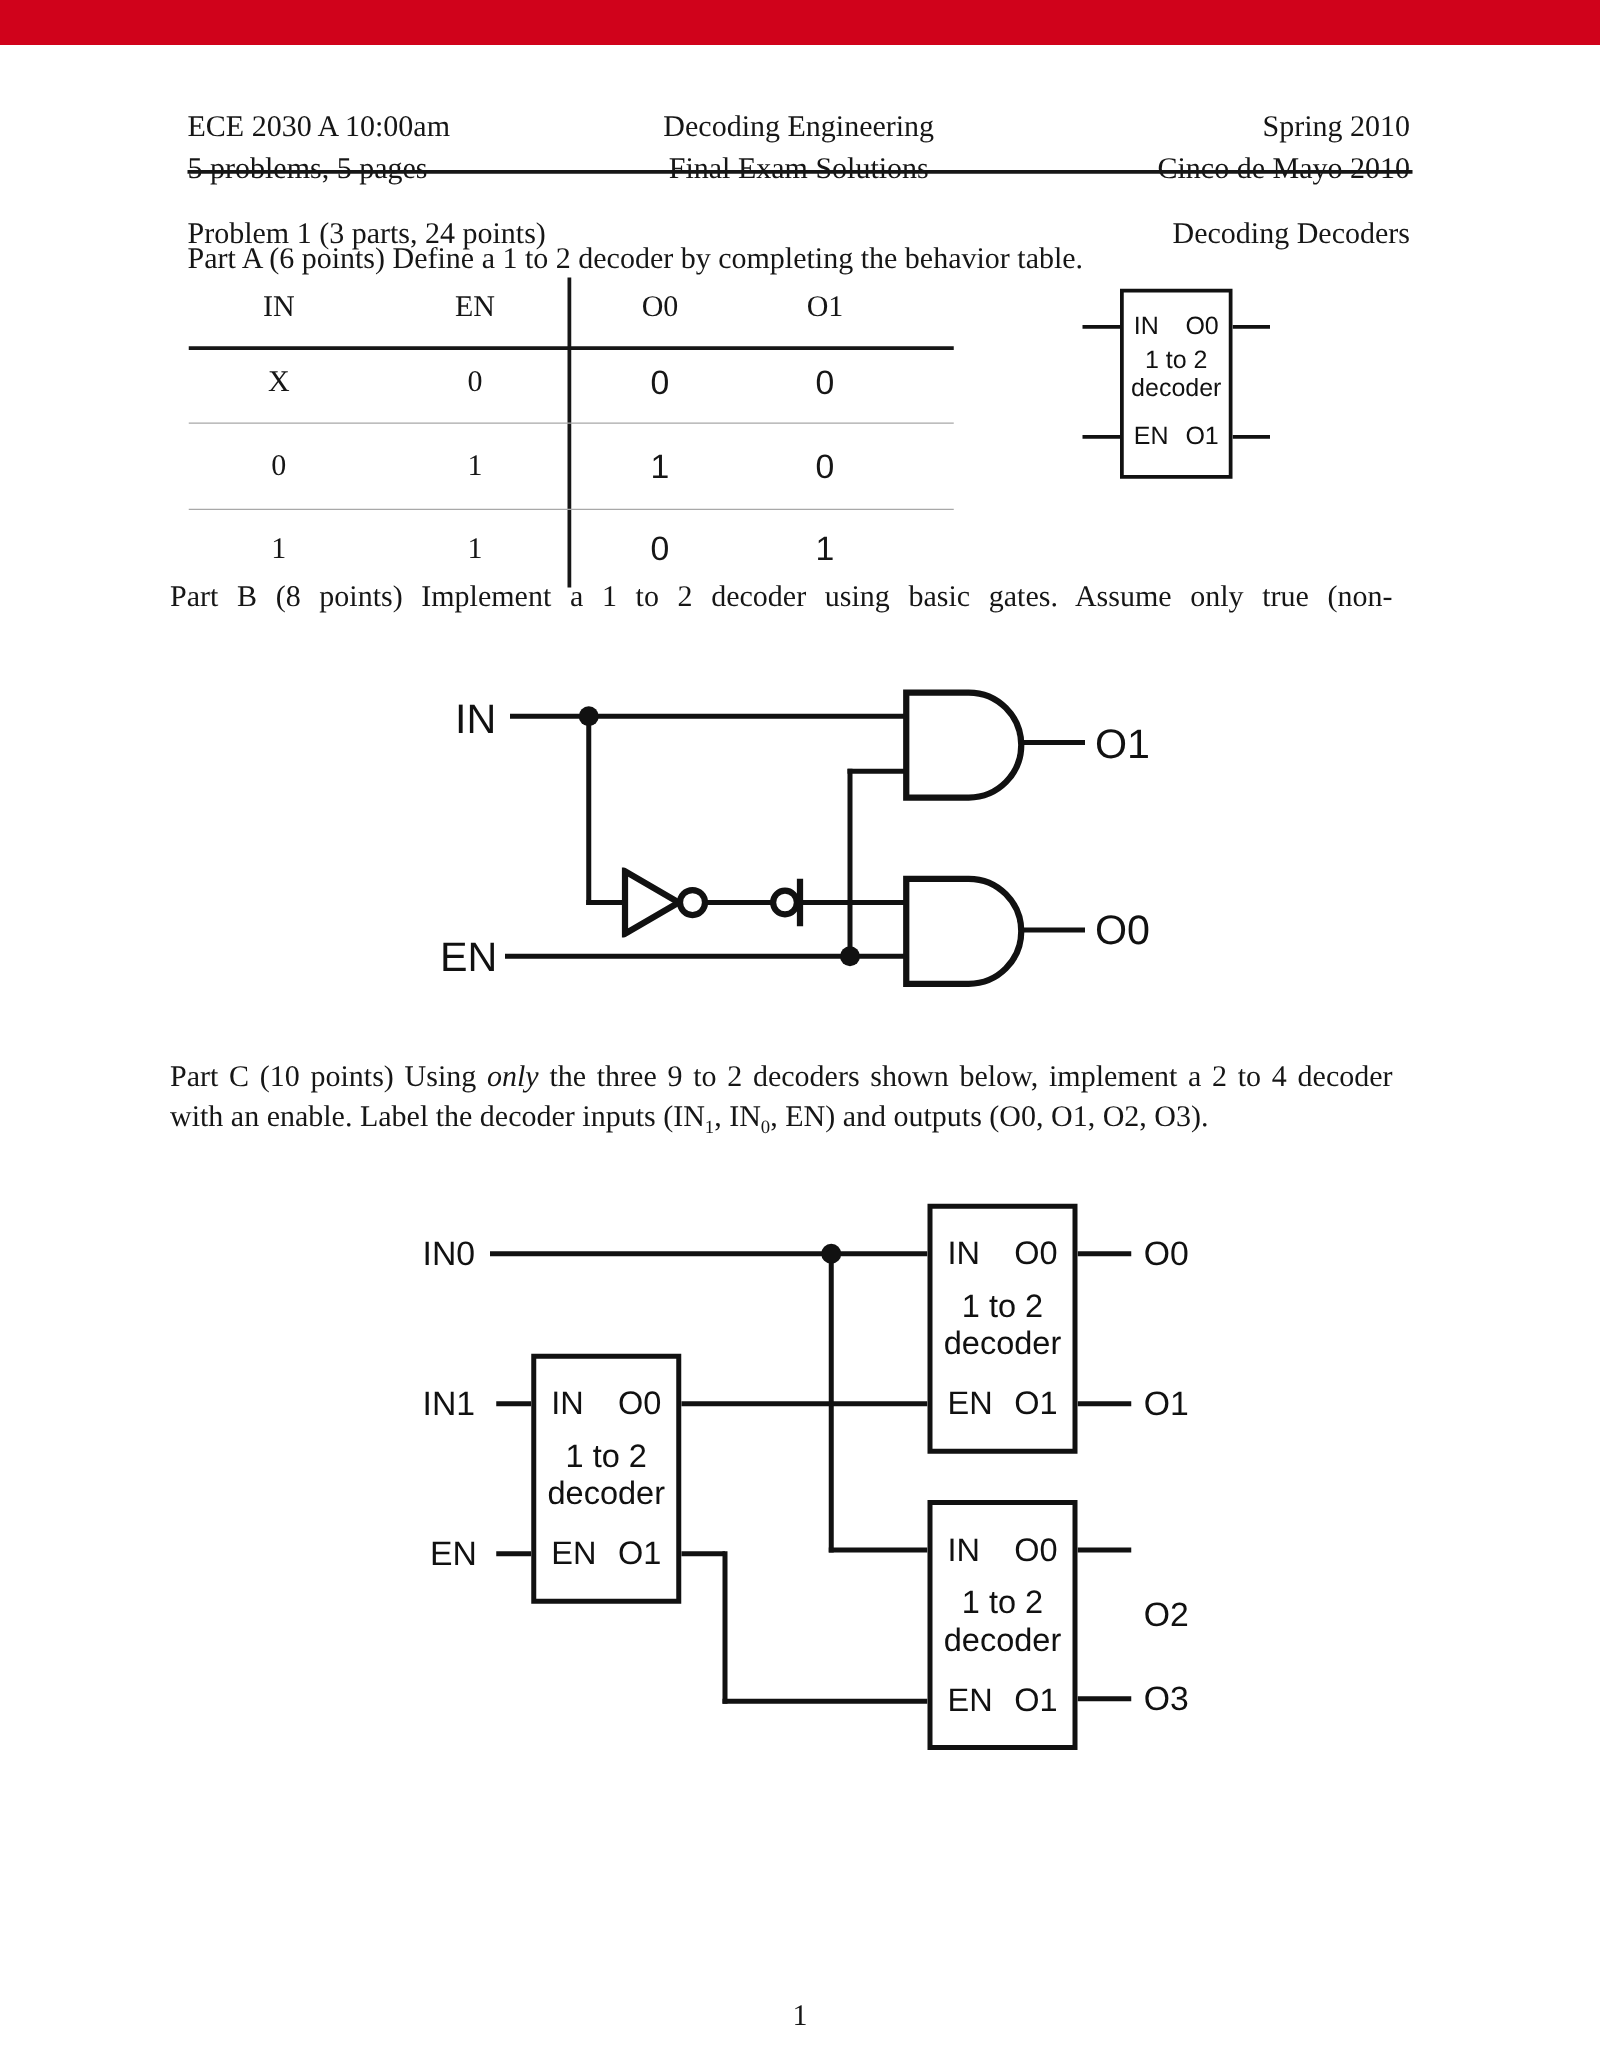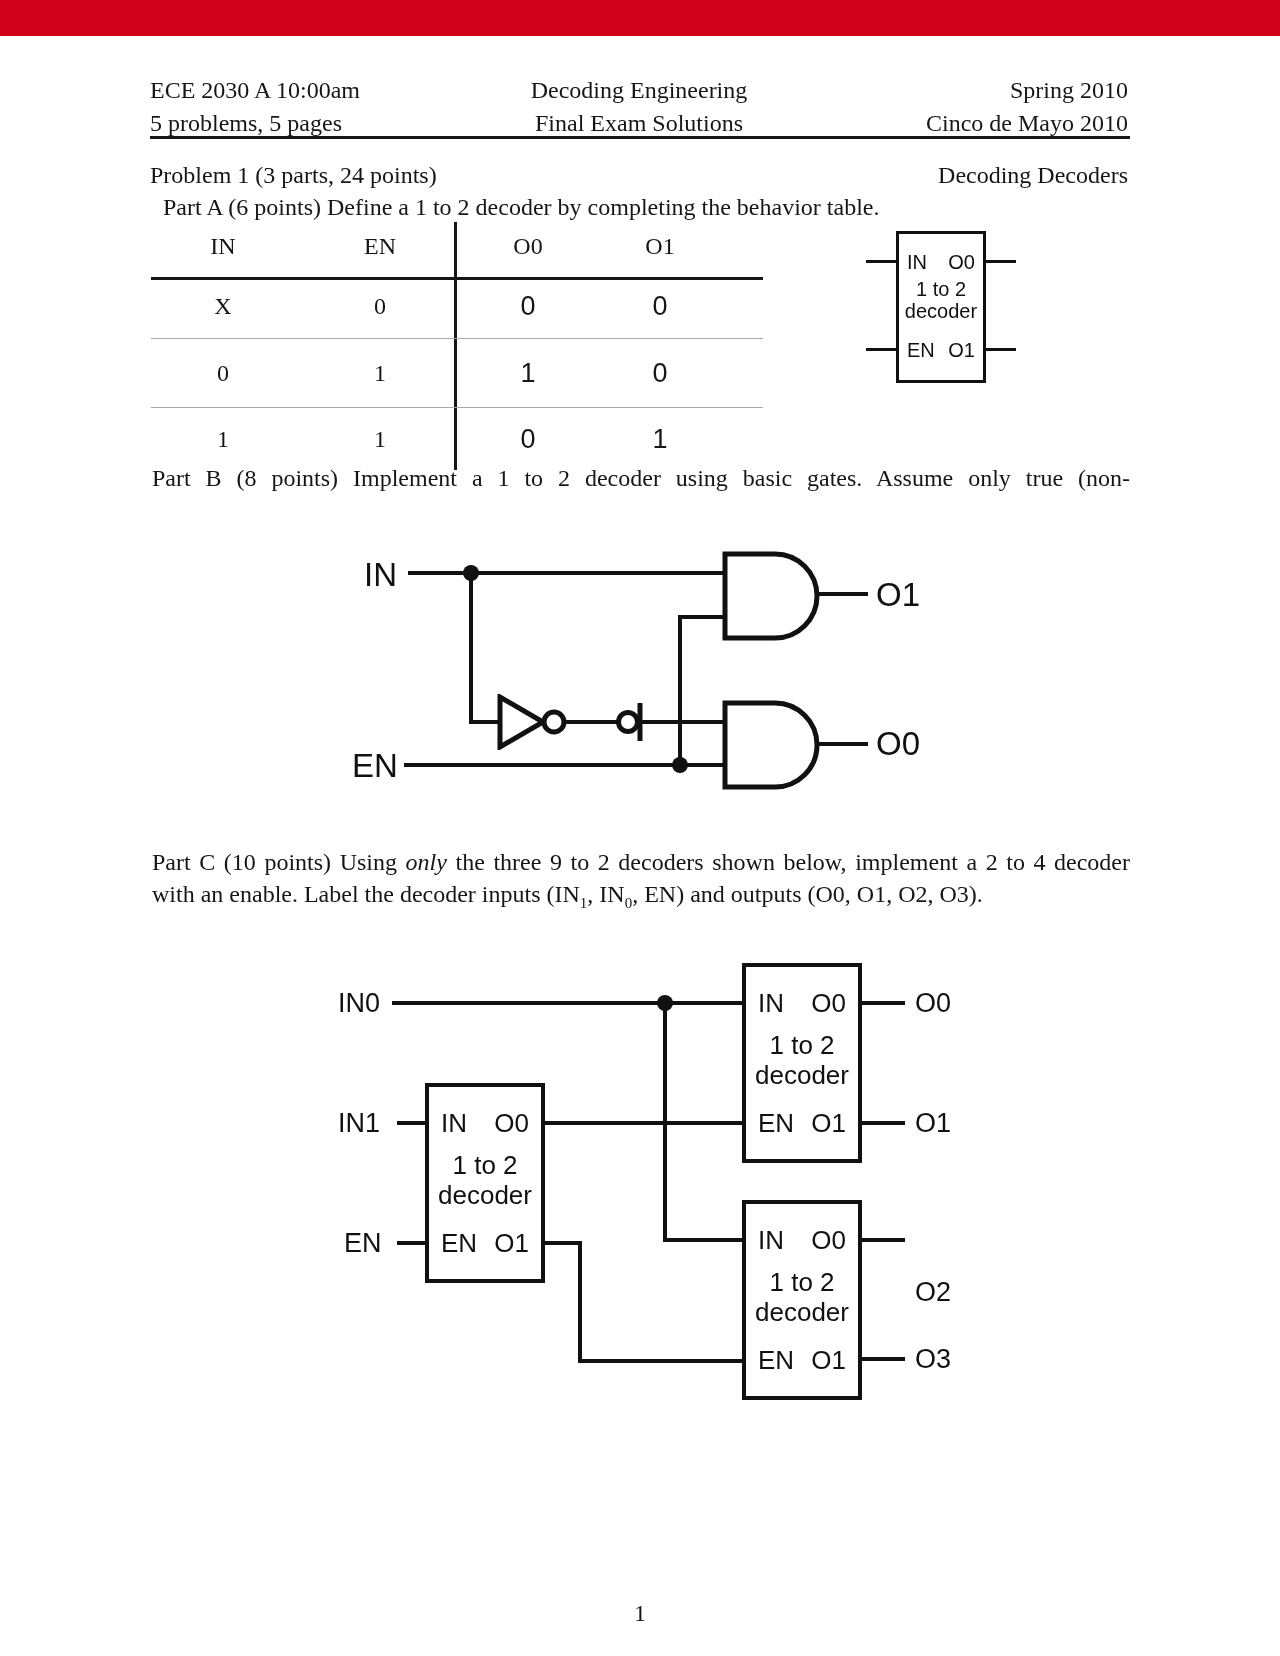--- a/index.html
+++ b/index.html
@@ -1,26 +1,26 @@
 <!DOCTYPE html>
 <html><head>
 <meta charset="utf-8">
 <style>
   html,body{margin:0;padding:0;background:#888;}
   .page{position:relative;width:1280px;height:1656px;background:#ffffff;overflow:hidden;
         font-family:"Liberation Serif", serif;color:#161616;}
   .topbar{position:absolute;left:0;top:0;width:1280px;height:36px;}
-  .abs{position:absolute;margin-left:13px;}
+  .abs{position:absolute;}
   
-  .hdr-band{position:absolute;left:150px;width:978px;display:flex;font-size:24px;line-height:28px;}
+  .hdr-band{position:absolute;left:150px;width:978px;display:flex;font-size:24px;line-height:28px;margin-top:12px;}
   .hdr-band .c-left{flex:1;text-align:left;}
   .hdr-band .c-mid{flex:1;text-align:center;}
   .hdr-band .c-right{flex:1;text-align:right;}
   .rule{position:absolute;background:#161616;}
-  .para{position:absolute;left:152px;width:978px;font-size:24px;line-height:32px;}
+  .para{position:absolute;left:136px;width:978px;font-size:24px;line-height:32px;}
   .just{text-align:justify;text-align-last:justify;}
   sub.ssub{font-size:15px;}
   em{font-style:italic;}
   
   .tcell{position:absolute;transform:translateX(-50%);font-size:24px;}
   .tsol{position:absolute;transform:translateX(-50%);font-family:"Liberation Sans",sans-serif;font-size:27px;}
   .thin{position:absolute;background:#a8a8a8;height:1px;}
   
   .wire{position:absolute;background:#111;}
   .dot{position:absolute;width:16px;height:16px;border-radius:50%;background:#111;}

